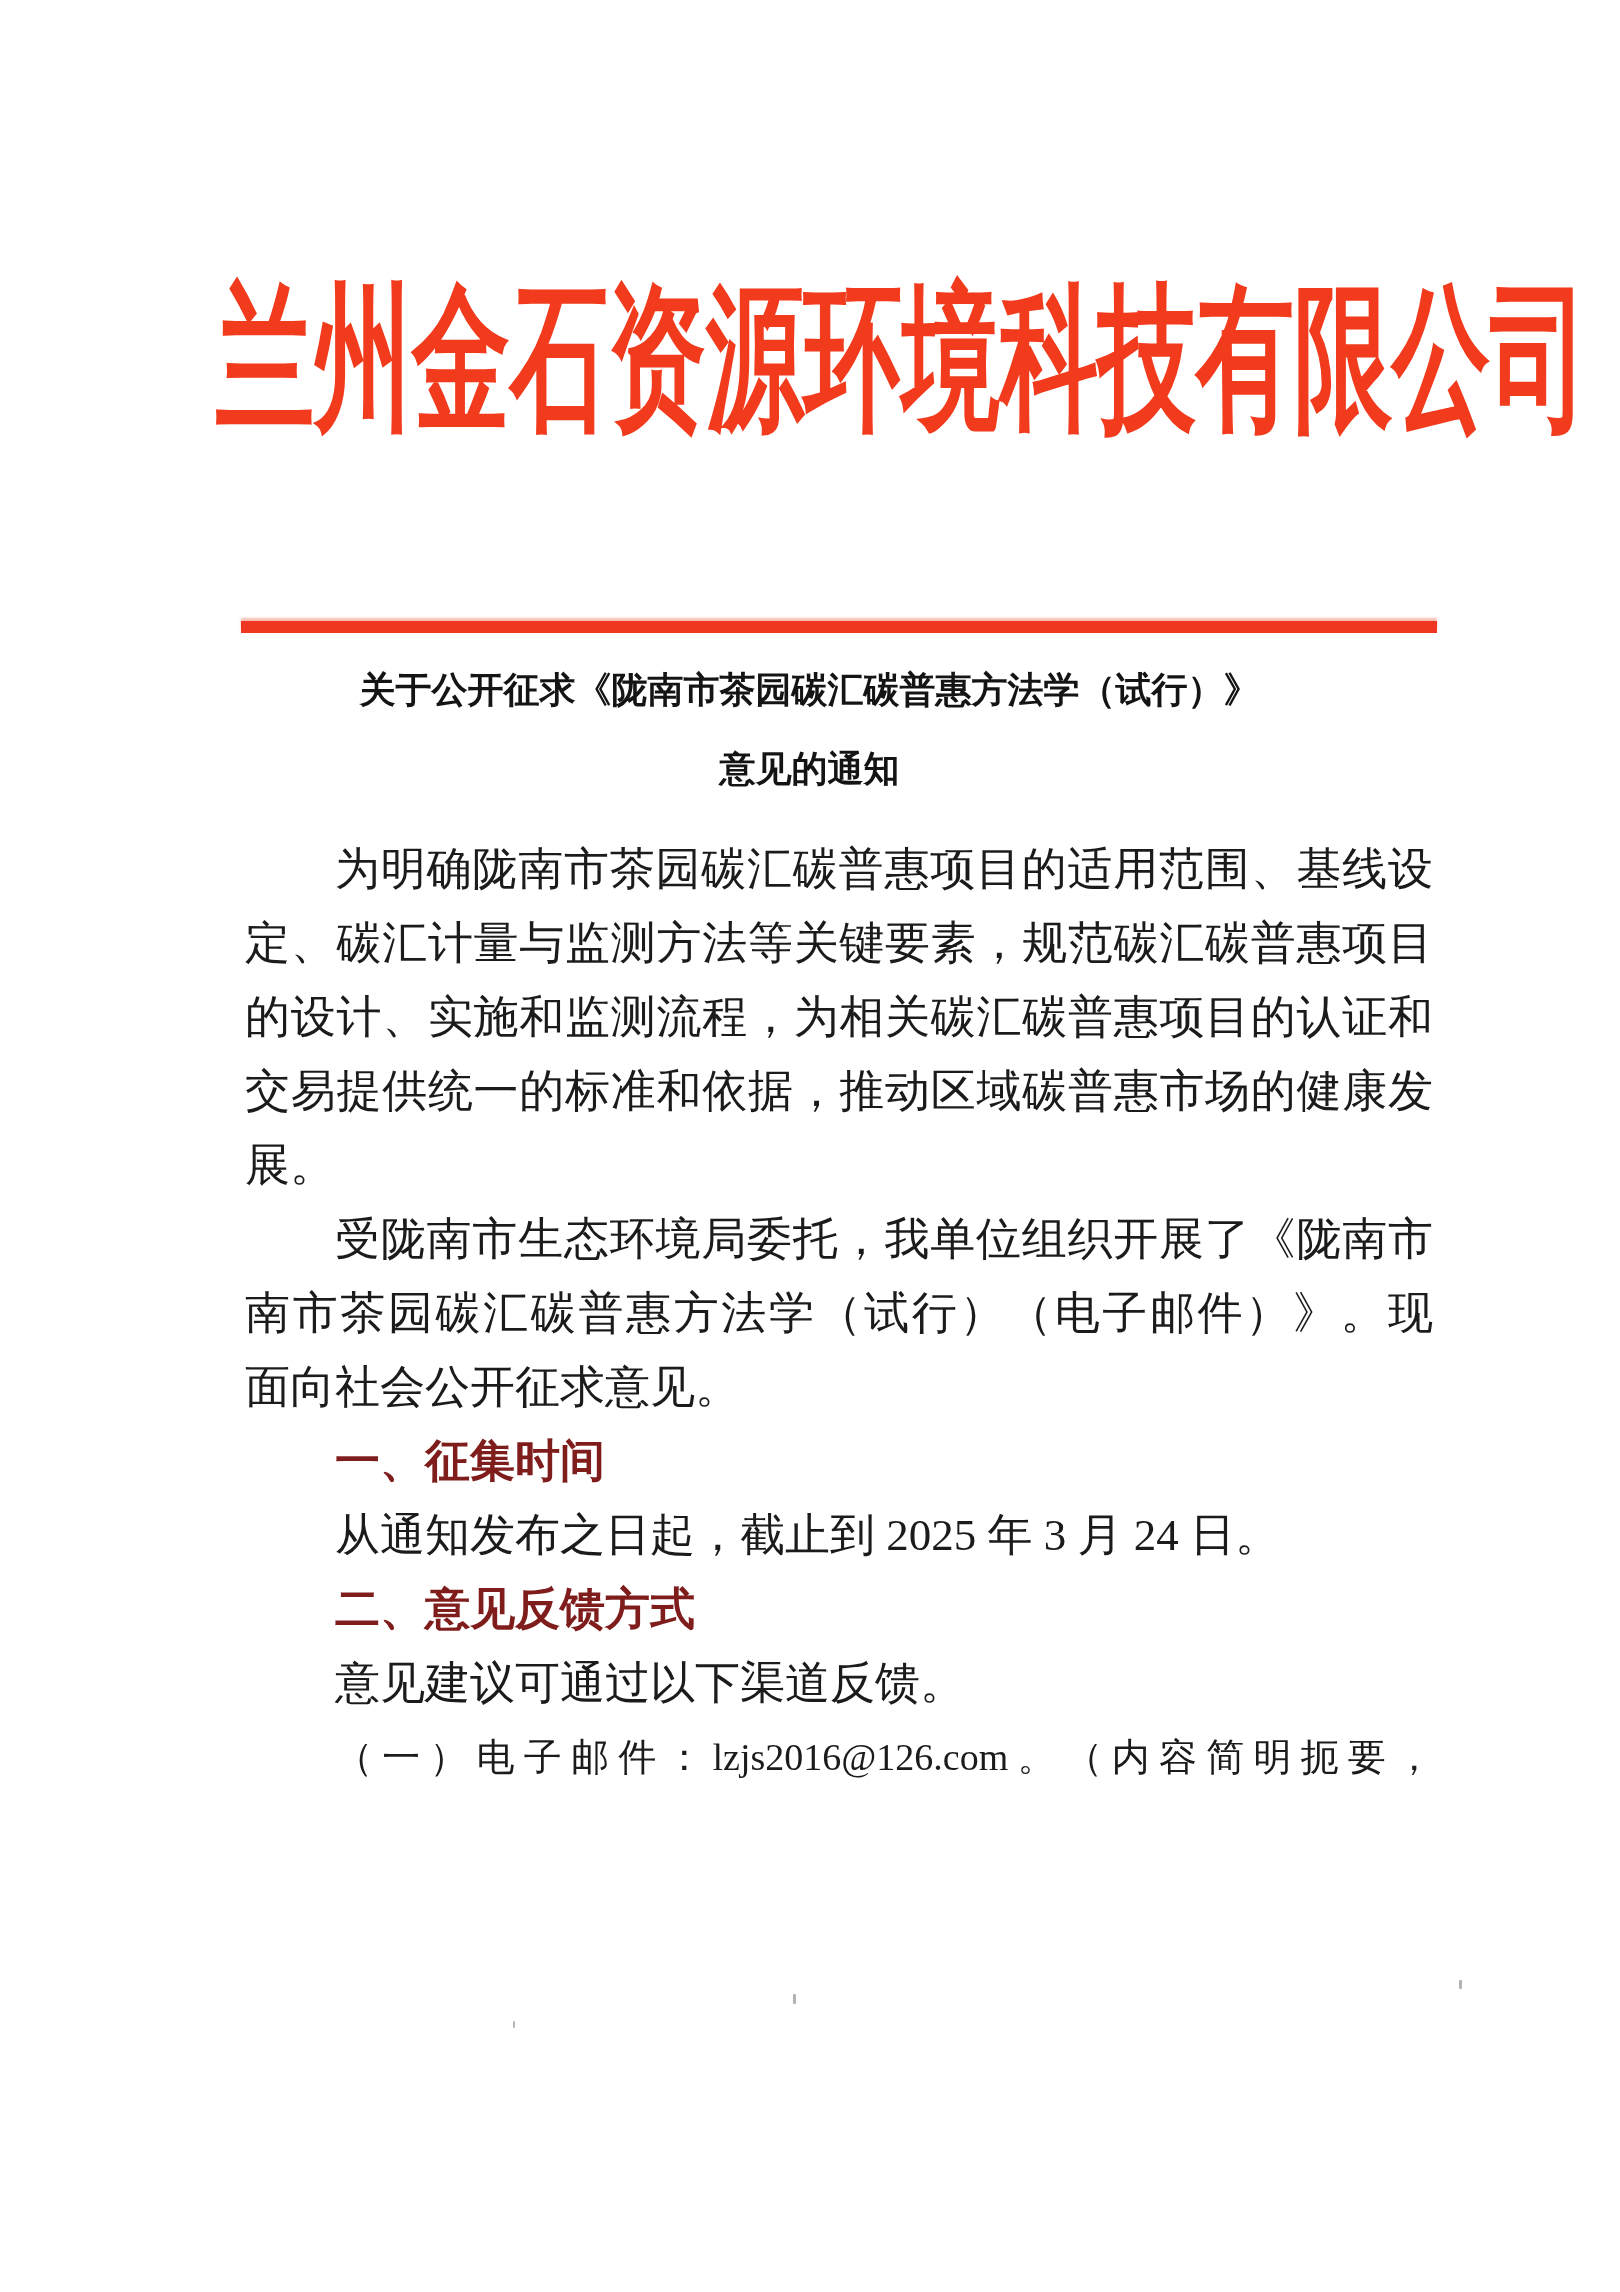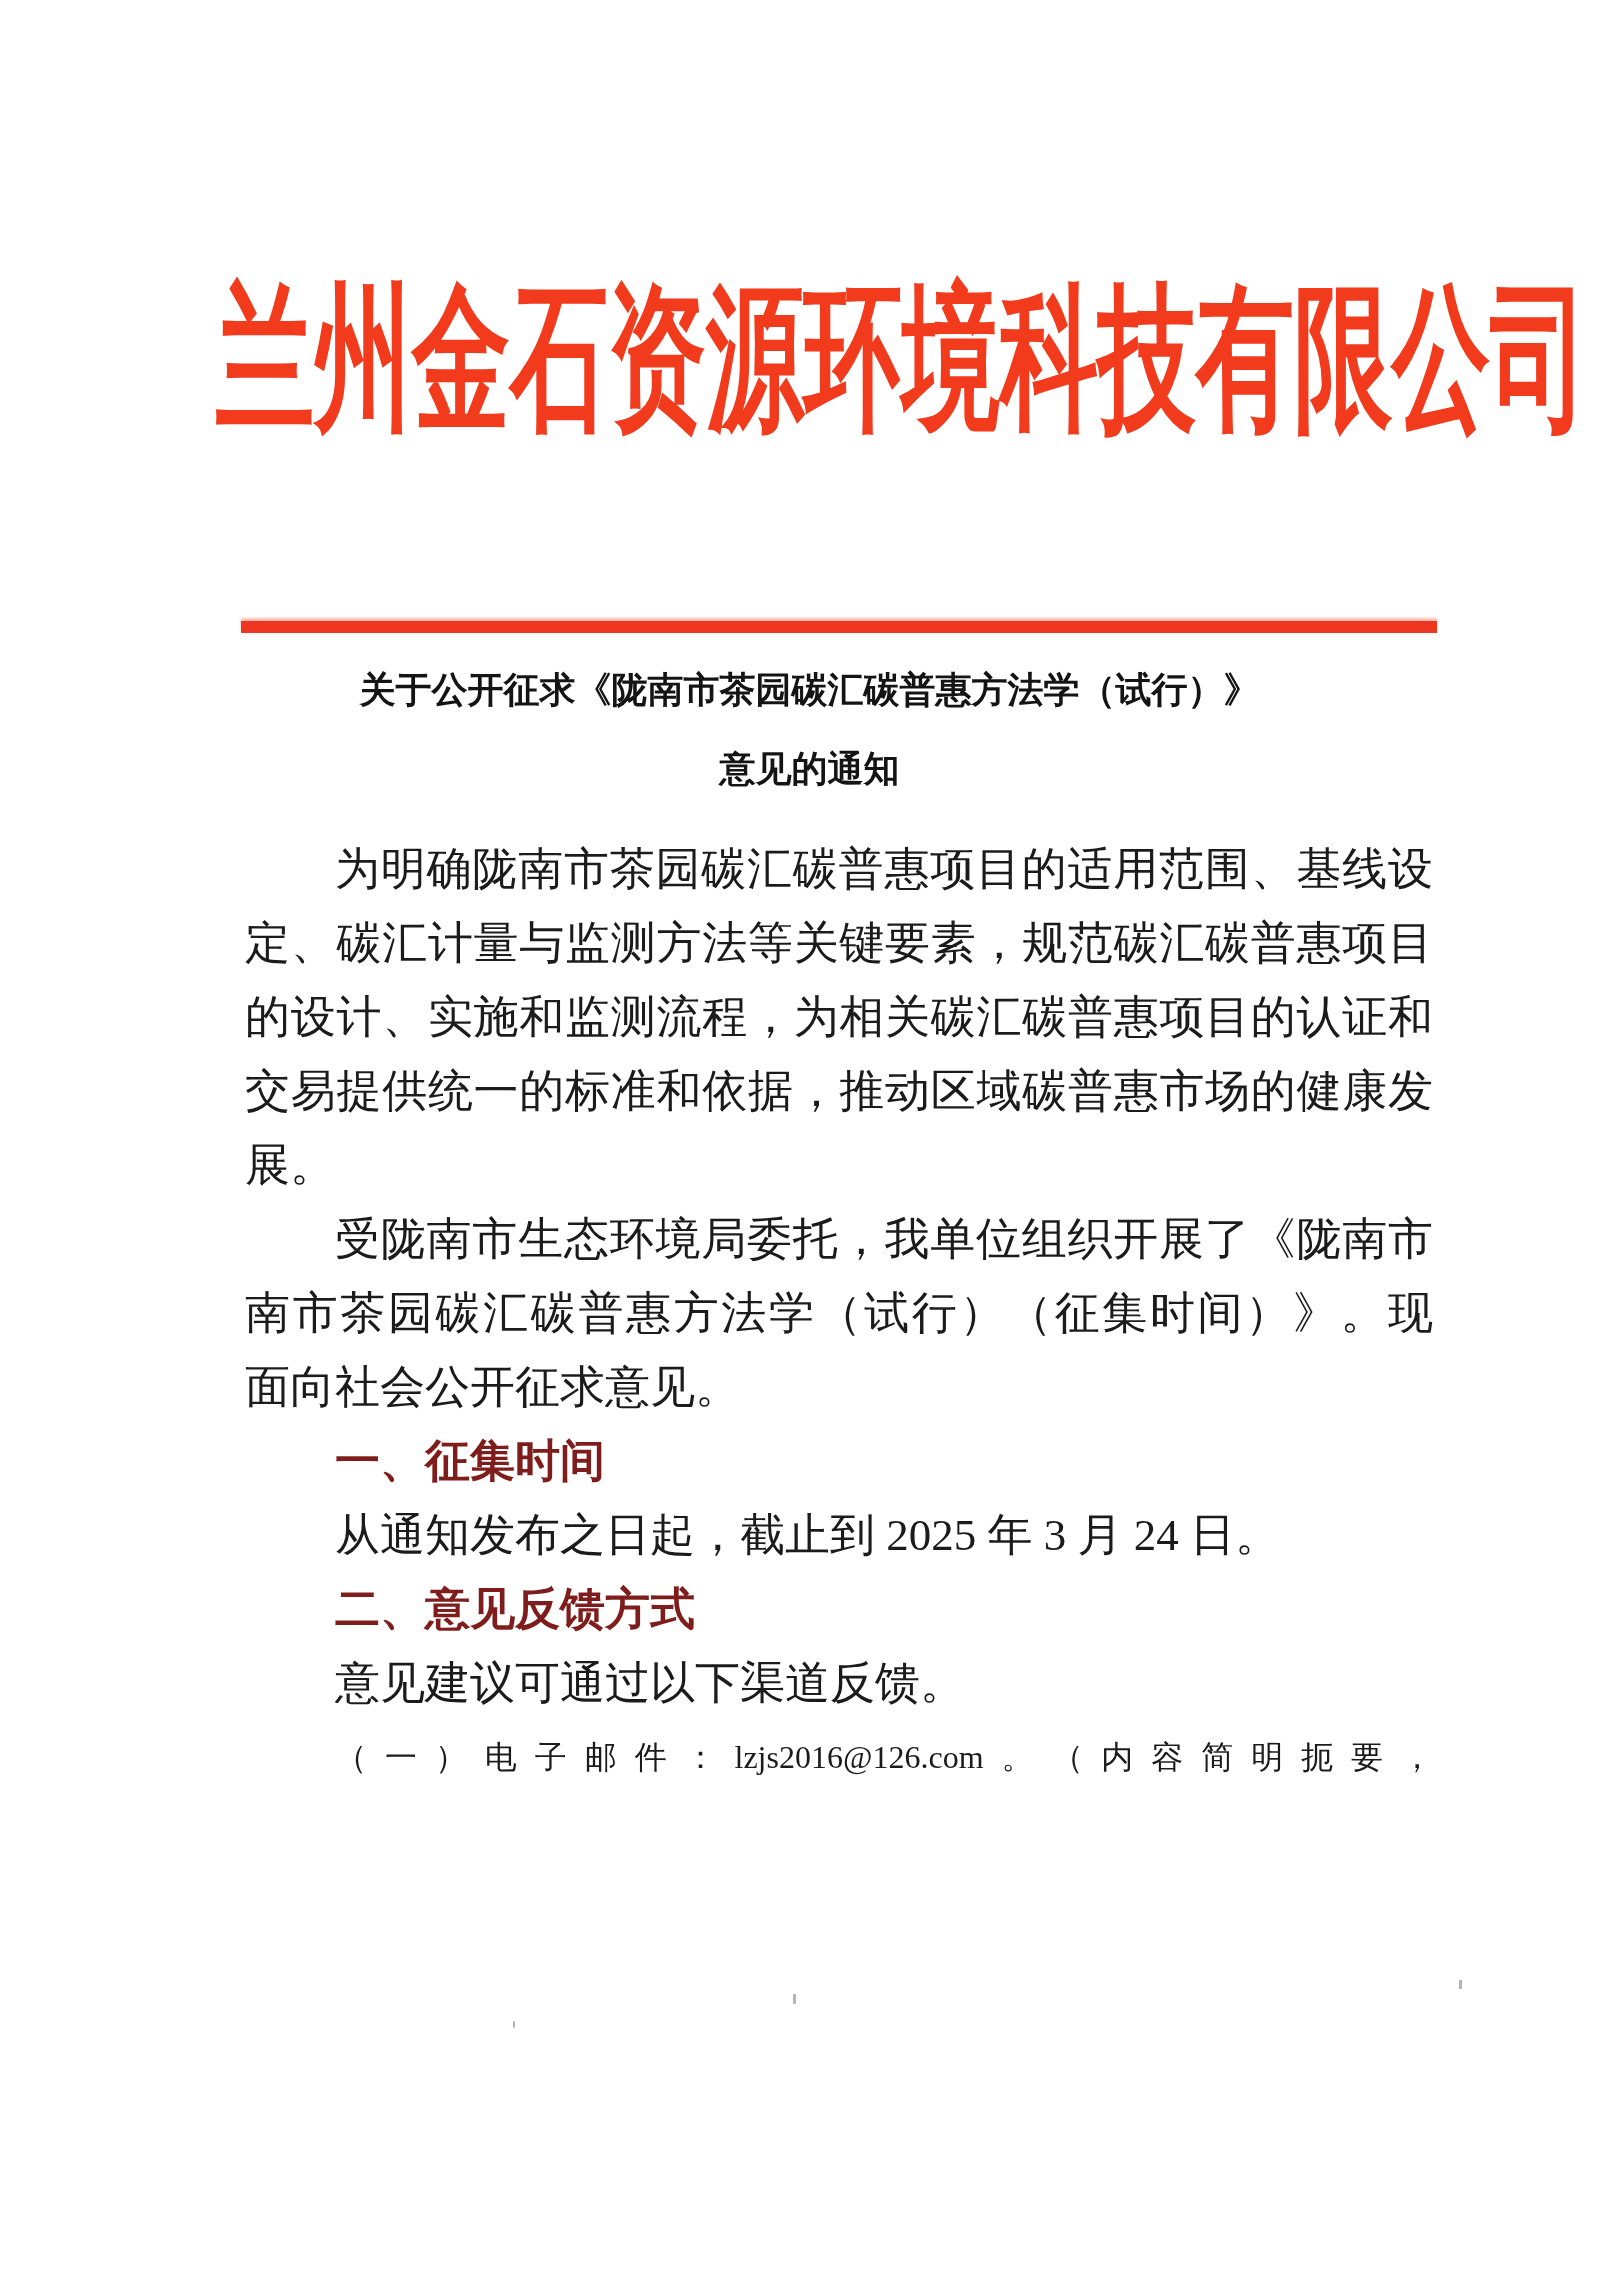--- a/index.html
+++ b/index.html
@@ -78,21 +78,21 @@
   }
   .indent {
     padding-left: 90px;
   }
   .heading {
     font-family: "Liberation Sans", "DejaVu Sans", sans-serif;
     font-weight: bold;
     color: #7f1d1d;
   }
   .tight {
-    font-size: 32px;
+    font-size: 38px;
   }
   
   .speck {
     position: absolute;
     background: #8a8a8a;
     opacity: 0.65;
     border-radius: 1px;
   }
   .speck.s1 { left: 793px;  top: 1994px; width: 2.9px; height: 9.8px; }
   .speck.s2 { left: 1459px; top: 1980px; width: 2.9px; height: 8.8px;  }
@@ -112,21 +112,21 @@
     <div>意见的通知</div>
   </div>
 
   <div class="doc-body">
     <div class="line fill indent">为明确陇南市茶园碳汇碳普惠项目的适用范围、基线设</div>
     <div class="line fill">定、碳汇计量与监测方法等关键要素，规范碳汇碳普惠项目</div>
     <div class="line fill">的设计、实施和监测流程，为相关碳汇碳普惠项目的认证和</div>
     <div class="line fill">交易提供统一的标准和依据，推动区域碳普惠市场的健康发</div>
     <div class="line">展。</div>
     <div class="line fill indent">受陇南市生态环境局委托，我单位组织开展了《陇南市</div>
-    <div class="line fill">南市茶园碳汇碳普惠方法学（试行）（征集时间）》。现</div>
+    <div class="line fill">南市茶园碳汇碳普惠方法学（试行）（电子邮件）》。现</div>
     <div class="line">面向社会公开征求意见。</div>
     <div class="line heading indent">一、征集时间</div>
     <div class="line indent">从通知发布之日起，截止到 2025 年 3 月 24 日。</div>
     <div class="line heading indent">二、意见反馈方式</div>
     <div class="line indent">意见建议可通过以下渠道反馈。</div>
     <div class="line fill indent tight">（一）电子邮件：lzjs2016@126.com。（内容简明扼要，</div>
   </div>
 
   <div class="speck s1"></div>
   <div class="speck s2"></div>

